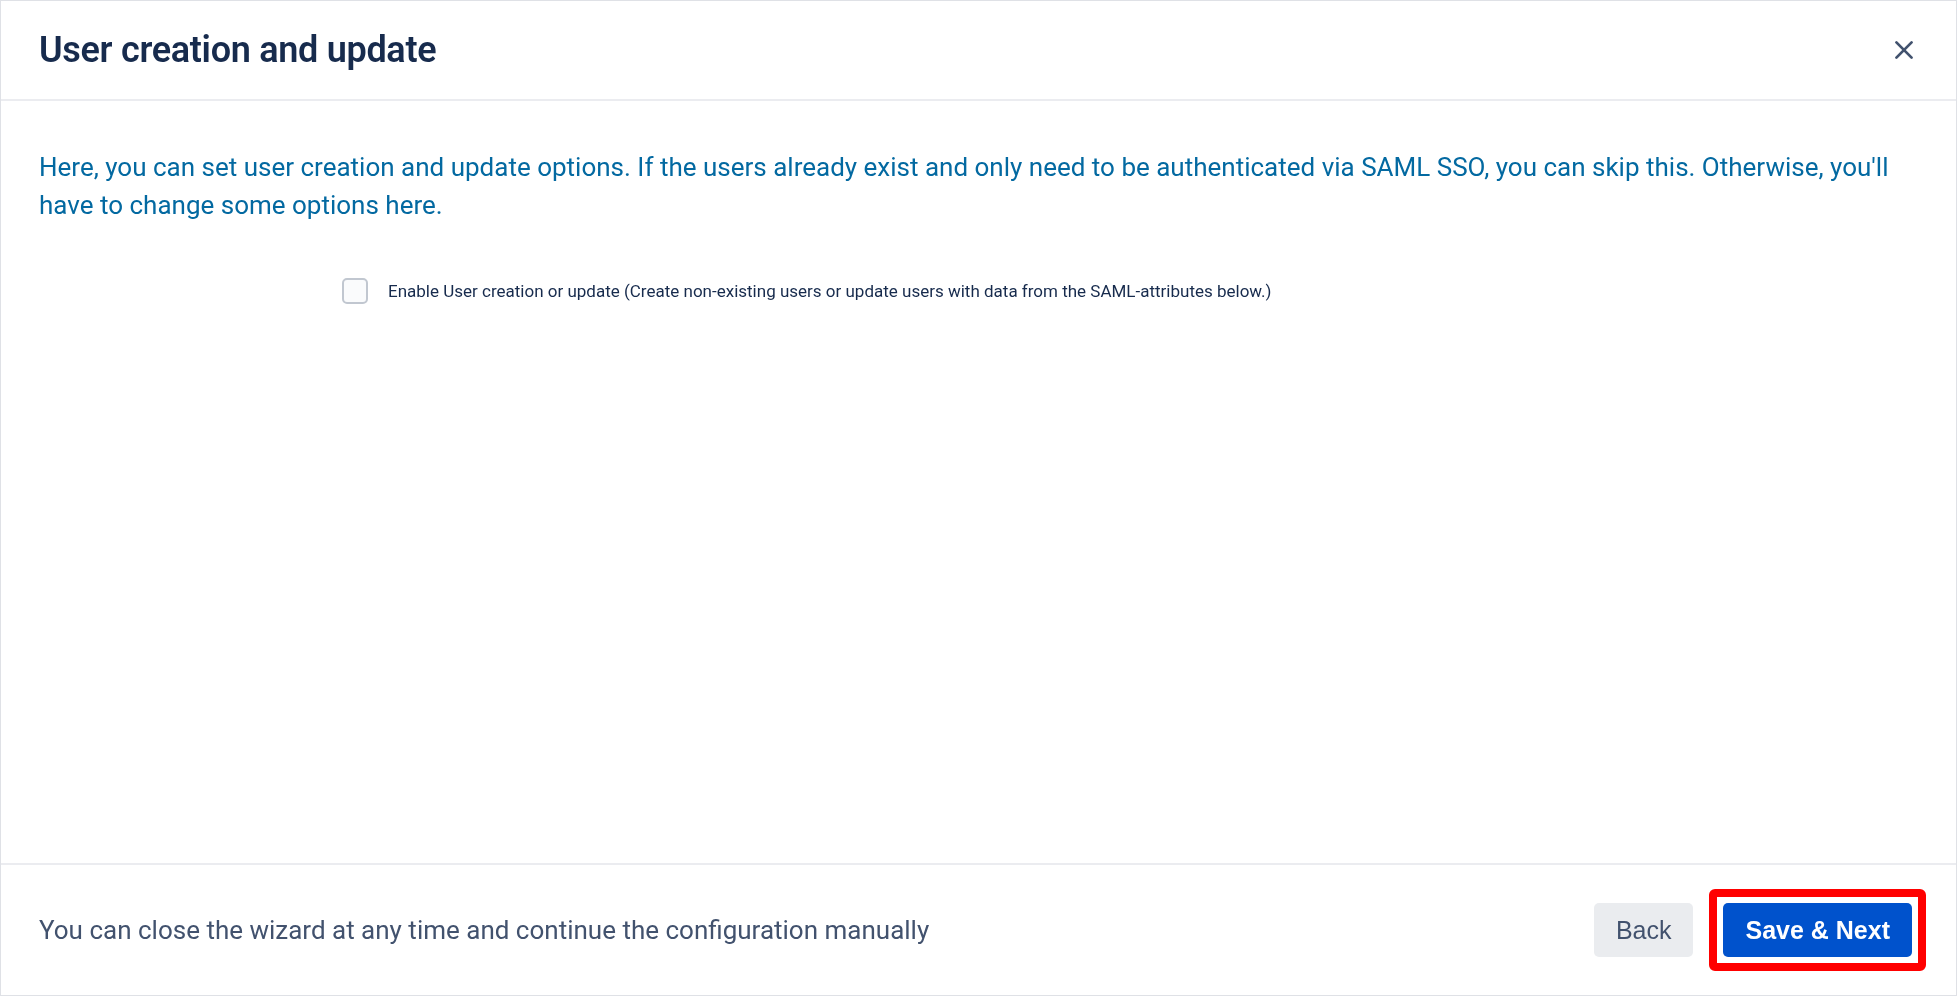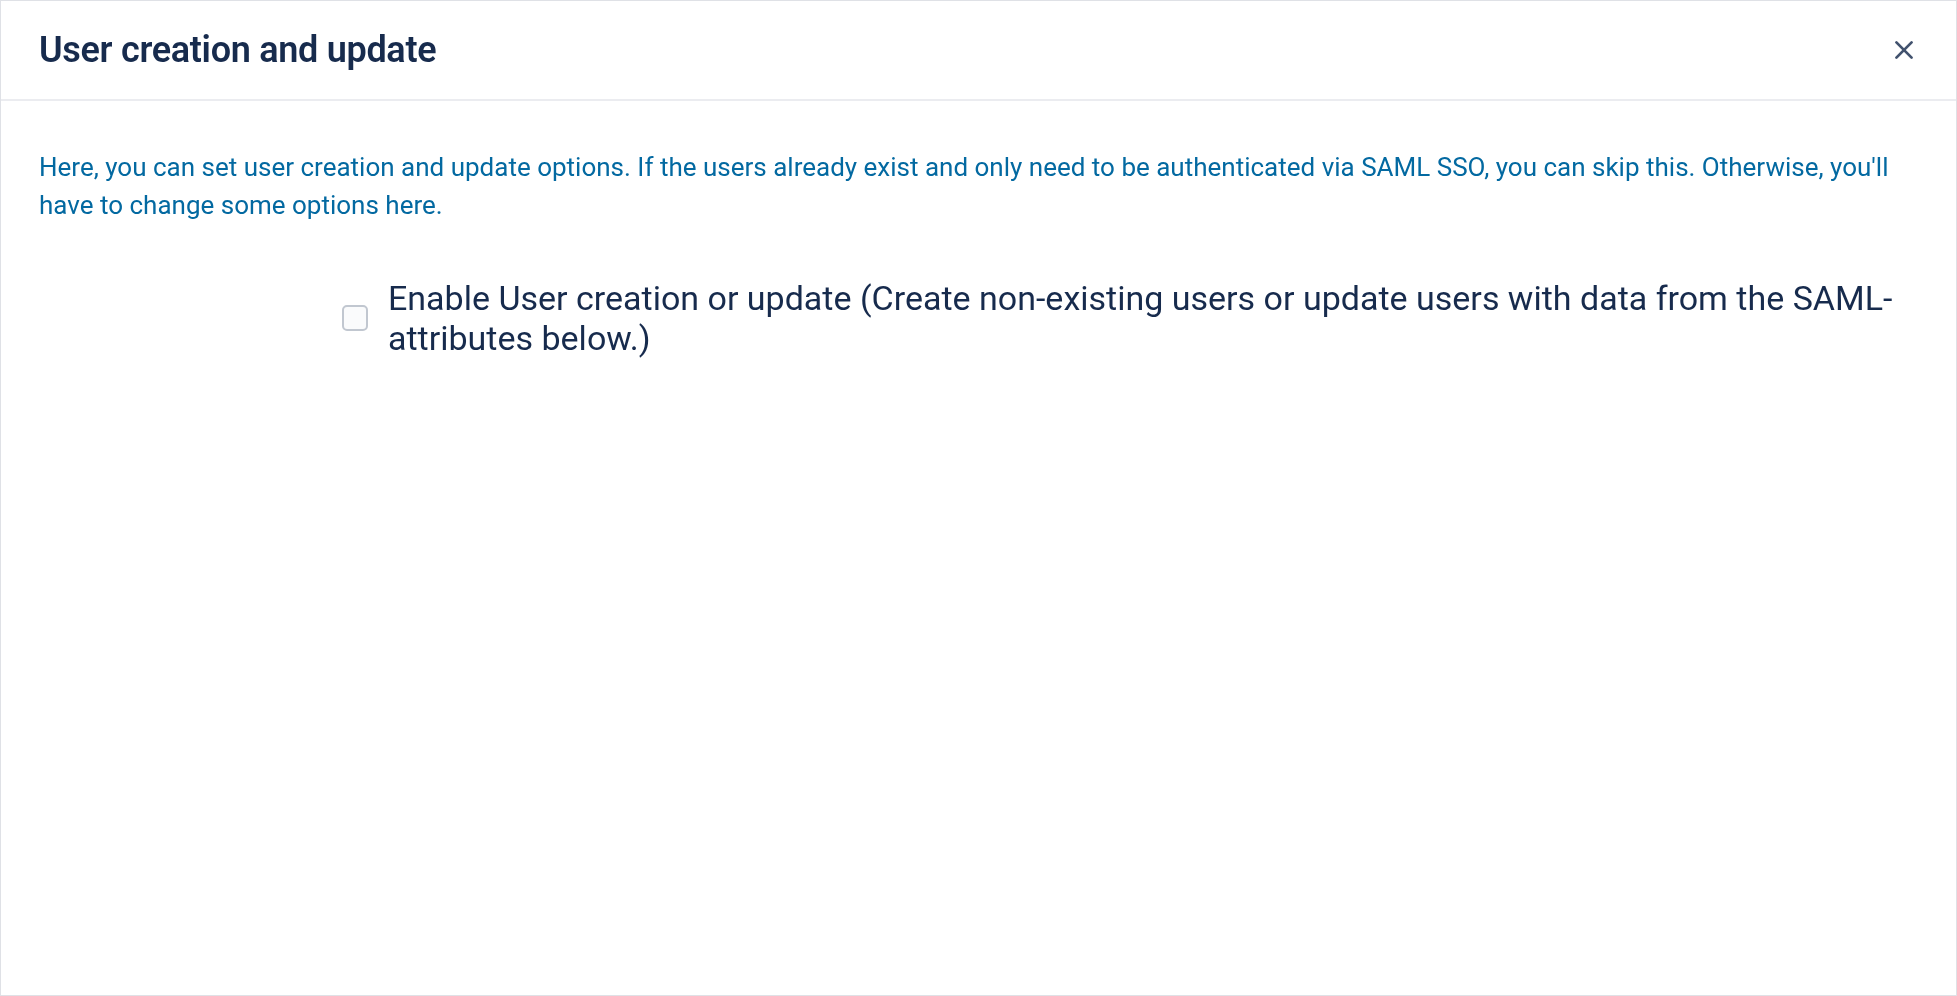--- a/index.html
+++ b/index.html
@@ -68,21 +68,21 @@
     .checkbox {
       width: 26px;
       height: 26px;
       border: 2px solid #c1c7d0;
       border-radius: 5px;
       background: #fafbfc;
       cursor: pointer;
       flex-shrink: 0;
     }
     .checkbox-label {
-      font-size: 34px;
+      font-size: 17px;
       color: #172b4d;
       cursor: pointer;
     }
     .dialog-footer {
       border-top: 2px solid #ebecf0;
       padding: 24px 30px 24px 38px;
       display: flex;
       align-items: center;
       justify-content: space-between;
     }
@@ -136,13 +136,22 @@
 
   <div class="dialog-body">
     <p class="description">Here, you can set user creation and update options. If the users already exist and only need to be authenticated via SAML SSO, you can skip this. Otherwise, you'll have to change some options here.</p>
 
     <div class="checkbox-row">
       <div class="checkbox"></div>
       <label class="checkbox-label">Enable User creation or update (Create non-existing users or update users with data from the SAML-attributes below.)</label>
     </div>
   </div>
 
+  <div class="dialog-footer">
+    <div class="footer-hint">You can close the wizard at any time and continue the configuration manually</div>
+    <div class="footer-buttons">
+      <button class="btn btn-back">Back</button>
+      <div class="highlight-box">
+        <button class="btn btn-primary">Save &amp; Next</button>
+      </div>
+    </div>
+  </div>
 </div>
 
 </body></html>

